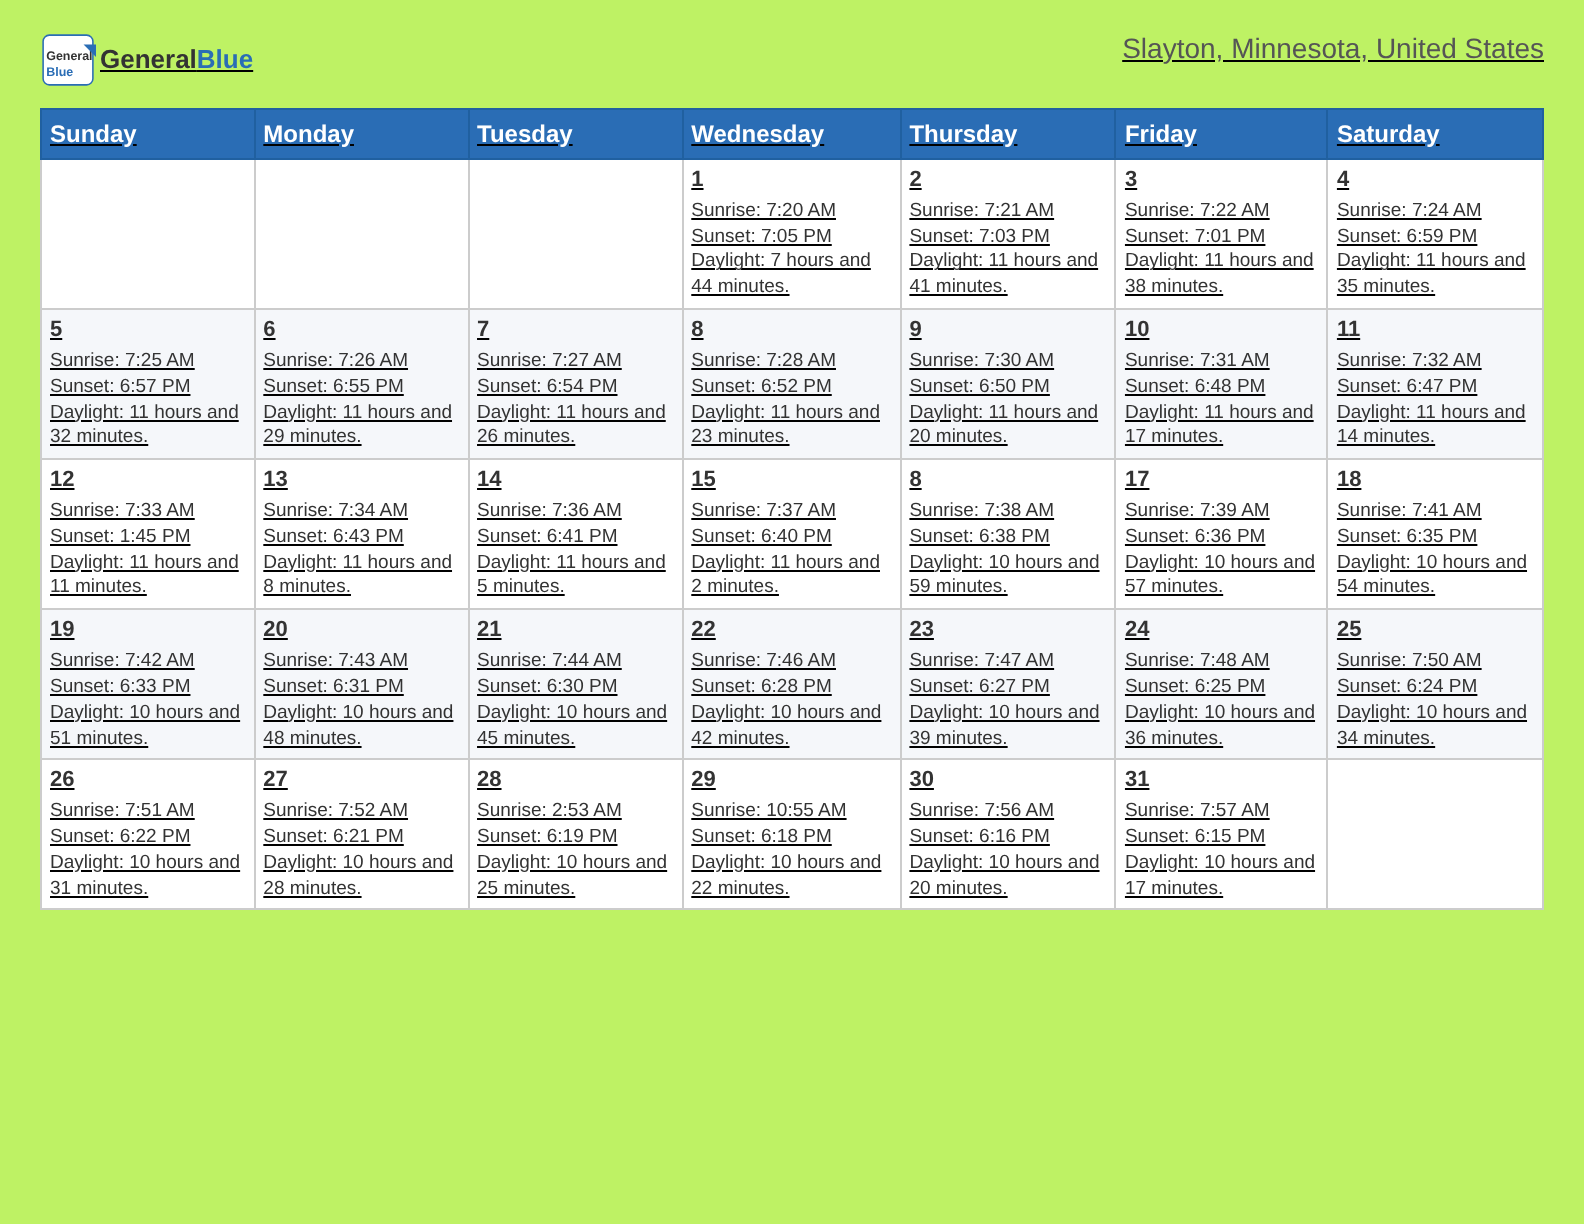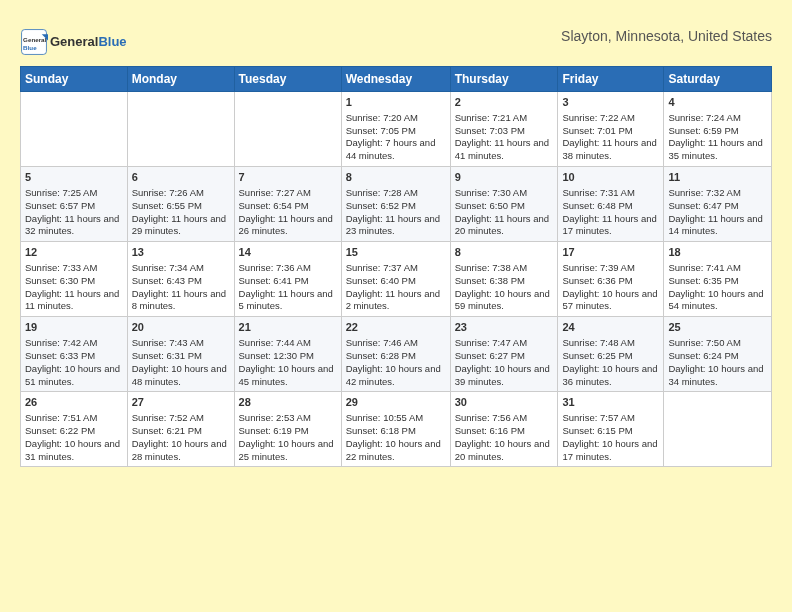--- a/index.html
+++ b/index.html
@@ -6,22 +6,23 @@
     body {
       font-family: Arial, sans-serif;
       background: #fff;
       width: 792px;
       min-height: 612px;
       padding: 0;
     }
     .page {
       width: 792px;
       min-height: 612px;
-      background: #fef9c3;
-      padding: 28px 20px 16px 20px;
+      background: #bef264;
+      padding: 16px 20px 16px 20px;
+      text-decoration: underline;
     }
     .header {
       display: flex;
       justify-content: space-between;
       align-items: flex-start;
       margin-bottom: 10px;
     }
     .logo {
       display: flex;
       align-items: center;
@@ -131,32 +132,32 @@
         <tr>
           <td><span class="day-num">5</span><span>Sunrise: 7:25 AM</span><br><span>Sunset: 6:57 PM</span><br><span>Daylight: 11 hours and 32 minutes.</span></td>
           <td><span class="day-num">6</span><span>Sunrise: 7:26 AM</span><br><span>Sunset: 6:55 PM</span><br><span>Daylight: 11 hours and 29 minutes.</span></td>
           <td><span class="day-num">7</span><span>Sunrise: 7:27 AM</span><br><span>Sunset: 6:54 PM</span><br><span>Daylight: 11 hours and 26 minutes.</span></td>
           <td><span class="day-num">8</span><span>Sunrise: 7:28 AM</span><br><span>Sunset: 6:52 PM</span><br><span>Daylight: 11 hours and 23 minutes.</span></td>
           <td><span class="day-num">9</span><span>Sunrise: 7:30 AM</span><br><span>Sunset: 6:50 PM</span><br><span>Daylight: 11 hours and 20 minutes.</span></td>
           <td><span class="day-num">10</span><span>Sunrise: 7:31 AM</span><br><span>Sunset: 6:48 PM</span><br><span>Daylight: 11 hours and 17 minutes.</span></td>
           <td><span class="day-num">11</span><span>Sunrise: 7:32 AM</span><br><span>Sunset: 6:47 PM</span><br><span>Daylight: 11 hours and 14 minutes.</span></td>
         </tr>
         <tr>
-          <td><span class="day-num">12</span><span>Sunrise: 7:33 AM</span><br><span>Sunset: 6:30 PM</span><br><span>Daylight: 11 hours and 11 minutes.</span></td>
+          <td><span class="day-num">12</span><span>Sunrise: 7:33 AM</span><br><span>Sunset: 1:45 PM</span><br><span>Daylight: 11 hours and 11 minutes.</span></td>
           <td><span class="day-num">13</span><span>Sunrise: 7:34 AM</span><br><span>Sunset: 6:43 PM</span><br><span>Daylight: 11 hours and 8 minutes.</span></td>
           <td><span class="day-num">14</span><span>Sunrise: 7:36 AM</span><br><span>Sunset: 6:41 PM</span><br><span>Daylight: 11 hours and 5 minutes.</span></td>
           <td><span class="day-num">15</span><span>Sunrise: 7:37 AM</span><br><span>Sunset: 6:40 PM</span><br><span>Daylight: 11 hours and 2 minutes.</span></td>
           <td><span class="day-num">8</span><span>Sunrise: 7:38 AM</span><br><span>Sunset: 6:38 PM</span><br><span>Daylight: 10 hours and 59 minutes.</span></td>
           <td><span class="day-num">17</span><span>Sunrise: 7:39 AM</span><br><span>Sunset: 6:36 PM</span><br><span>Daylight: 10 hours and 57 minutes.</span></td>
           <td><span class="day-num">18</span><span>Sunrise: 7:41 AM</span><br><span>Sunset: 6:35 PM</span><br><span>Daylight: 10 hours and 54 minutes.</span></td>
         </tr>
         <tr>
           <td><span class="day-num">19</span><span>Sunrise: 7:42 AM</span><br><span>Sunset: 6:33 PM</span><br><span>Daylight: 10 hours and 51 minutes.</span></td>
           <td><span class="day-num">20</span><span>Sunrise: 7:43 AM</span><br><span>Sunset: 6:31 PM</span><br><span>Daylight: 10 hours and 48 minutes.</span></td>
-          <td><span class="day-num">21</span><span>Sunrise: 7:44 AM</span><br><span>Sunset: 12:30 PM</span><br><span>Daylight: 10 hours and 45 minutes.</span></td>
+          <td><span class="day-num">21</span><span>Sunrise: 7:44 AM</span><br><span>Sunset: 6:30 PM</span><br><span>Daylight: 10 hours and 45 minutes.</span></td>
           <td><span class="day-num">22</span><span>Sunrise: 7:46 AM</span><br><span>Sunset: 6:28 PM</span><br><span>Daylight: 10 hours and 42 minutes.</span></td>
           <td><span class="day-num">23</span><span>Sunrise: 7:47 AM</span><br><span>Sunset: 6:27 PM</span><br><span>Daylight: 10 hours and 39 minutes.</span></td>
           <td><span class="day-num">24</span><span>Sunrise: 7:48 AM</span><br><span>Sunset: 6:25 PM</span><br><span>Daylight: 10 hours and 36 minutes.</span></td>
           <td><span class="day-num">25</span><span>Sunrise: 7:50 AM</span><br><span>Sunset: 6:24 PM</span><br><span>Daylight: 10 hours and 34 minutes.</span></td>
         </tr>
         <tr>
           <td><span class="day-num">26</span><span>Sunrise: 7:51 AM</span><br><span>Sunset: 6:22 PM</span><br><span>Daylight: 10 hours and 31 minutes.</span></td>
           <td><span class="day-num">27</span><span>Sunrise: 7:52 AM</span><br><span>Sunset: 6:21 PM</span><br><span>Daylight: 10 hours and 28 minutes.</span></td>
           <td><span class="day-num">28</span><span>Sunrise: 2:53 AM</span><br><span>Sunset: 6:19 PM</span><br><span>Daylight: 10 hours and 25 minutes.</span></td>
           <td><span class="day-num">29</span><span>Sunrise: 10:55 AM</span><br><span>Sunset: 6:18 PM</span><br><span>Daylight: 10 hours and 22 minutes.</span></td>

